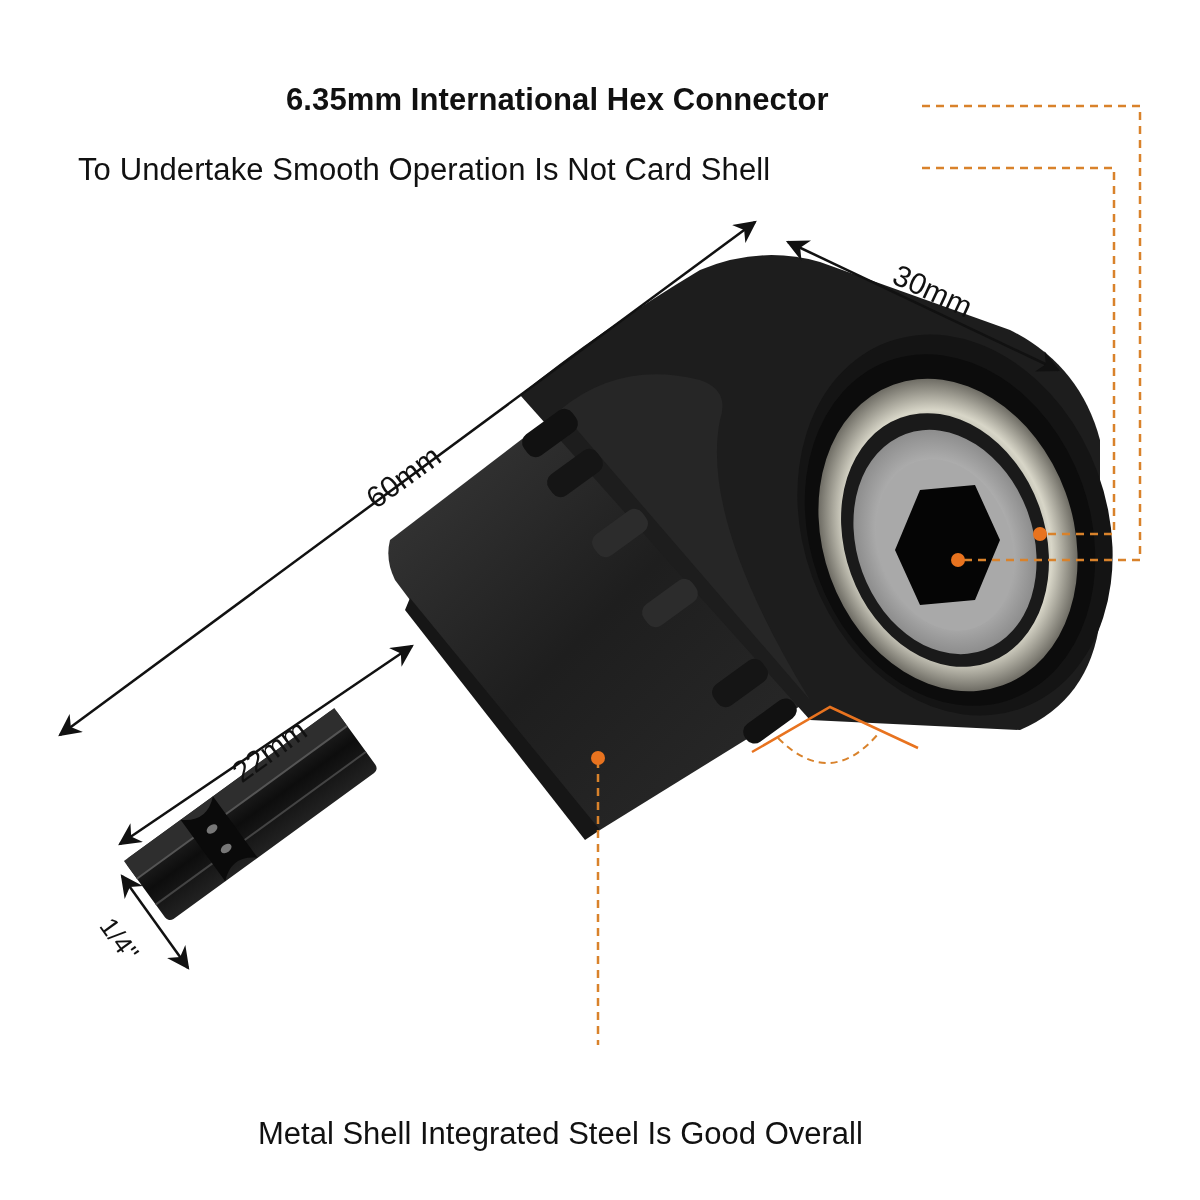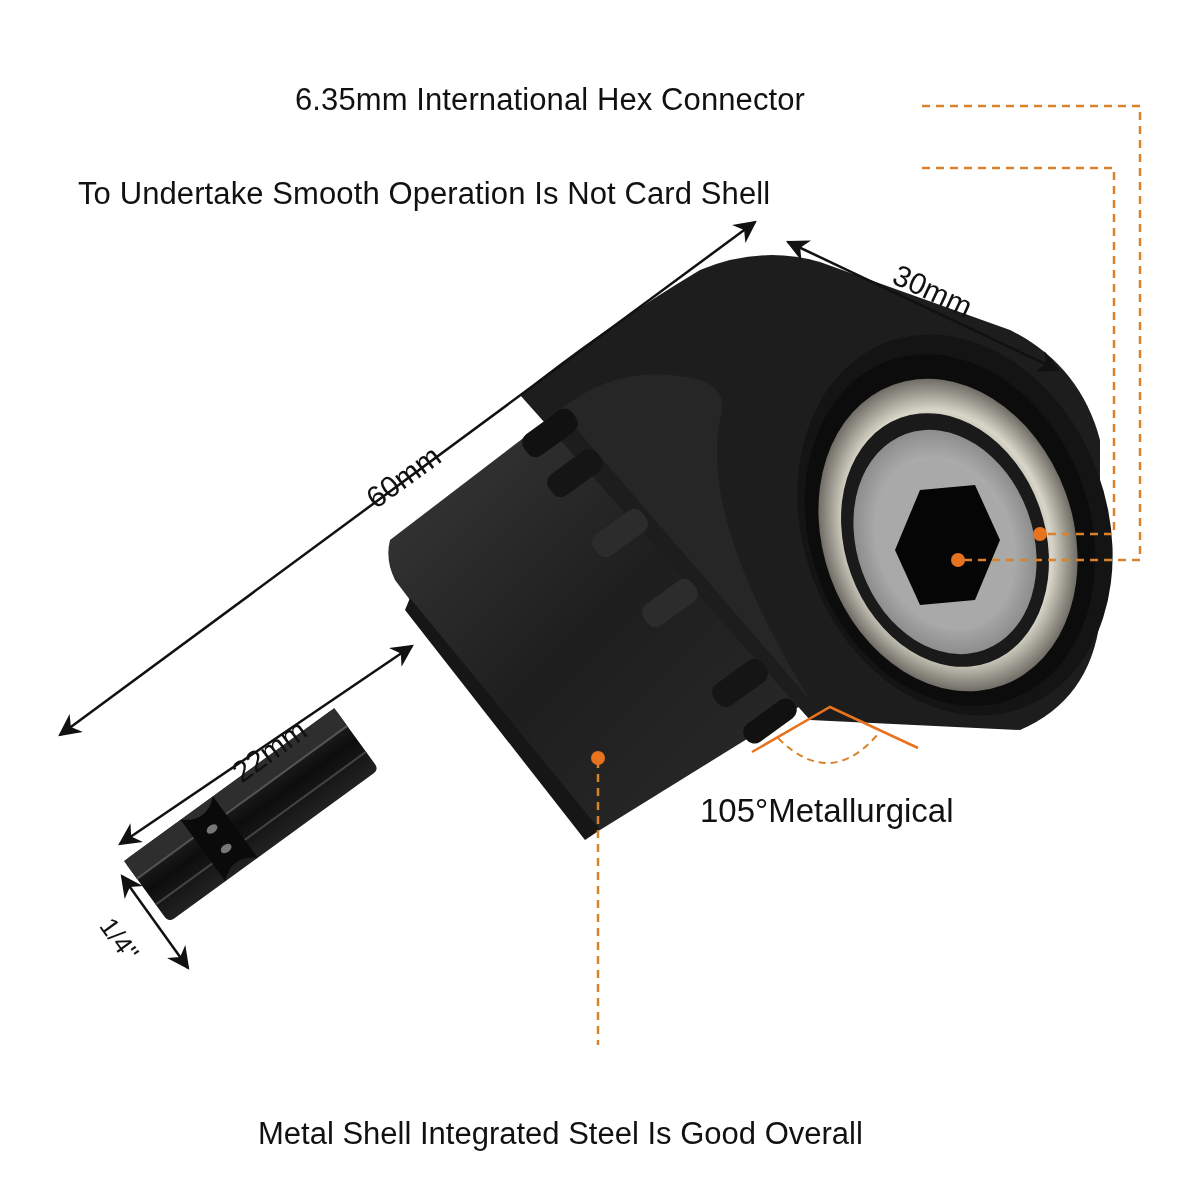--- a/index.html
+++ b/index.html
@@ -95,25 +95,24 @@
     <polyline points="922,168 1114,168 1114,534 1040,534"></polyline>
     <line x1="598" y1="760" x2="598" y2="1045"></line>
   </g>
   <g fill="#E8731F">
     <circle cx="958" cy="560" r="7"></circle>
     <circle cx="1040" cy="534" r="7"></circle>
     <circle cx="598" cy="758" r="7"></circle>
   </g>
 </svg>
 
-<div class="label top-label" style="left:295px; top:82px;">6.35mm International Hex Connector</div>
-<div class="label top-label" style="left:78px; top:152px;margin-top:24px;">To Undertake Smooth Operation Is Not Card Shell</div>
+<div class="label top-label" style="left:286px; top:82px;font-weight:bold;">6.35mm International Hex Connector</div>
+<div class="label top-label" style="left:78px; top:152px;">To Undertake Smooth Operation Is Not Card Shell</div>
 
 <div class="label gear-label" style="left:700px; top:792px;">
-  <div>105°Metallurgical</div>
 </div>
 
 <div class="label bottom-label" style="left:258px; top:1078px;">Metal Shell Integrated Steel Is Good Overall</div>
 
 <div class="dim" style="left:360px; top:488px; transform: rotate(-36deg);">60mm</div>
 <div class="dim" style="left:902px; top:258px; transform: rotate(25deg);">30mm</div>
 <div class="dim" style="left:226px; top:762px; transform: rotate(-36deg);">22mm</div>
 <div class="dim" style="left:118px; top:912px; transform: rotate(54deg); font-size:26px;">1/4''</div>
 
 </body></html>

